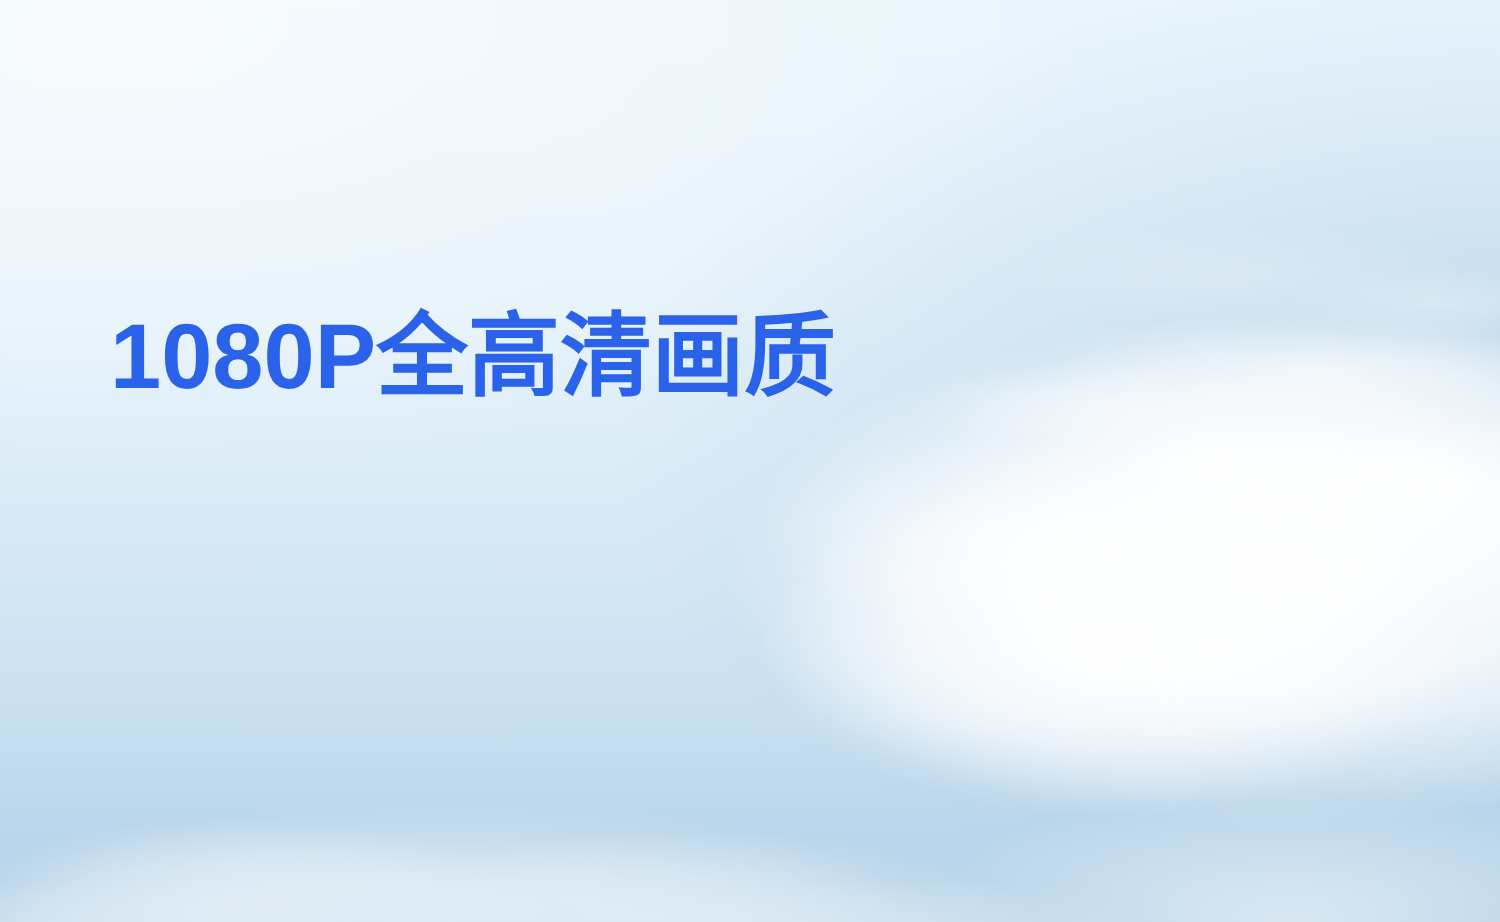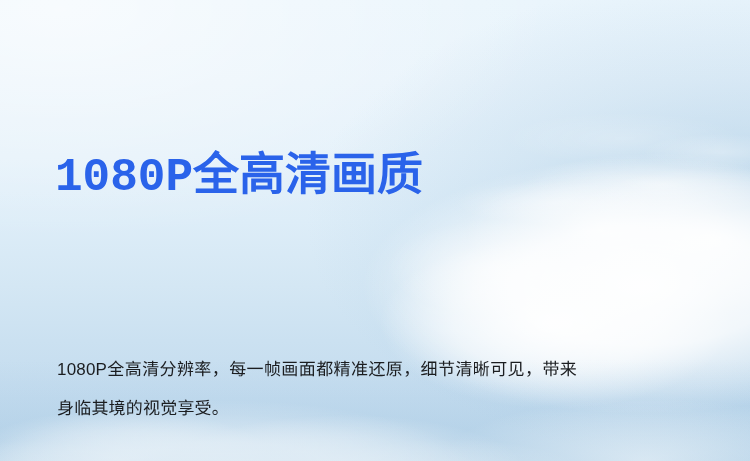--- a/index.html
+++ b/index.html
@@ -109,21 +109,20 @@
     font-family: "Liberation Sans", "DejaVu Sans", sans-serif;
     font-weight: bold;
     font-size: 46px;
     line-height: 52px;
     letter-spacing: 0px;
     white-space: nowrap;
   }
 
   #headline-line-1 {
     color: #2a63ea;
-    font-family: Liberation Mono, monospace;
   }
 
   #headline-line-2 {
     color: #0f1114;
   }
 
   #description {
     position: absolute;
     top: 333px;
     left: 2px;
@@ -147,16 +146,15 @@
   <div class="sky-layer" id="cloud-right-main"></div>
   <div class="sky-layer" id="cloud-bottom-bank"></div>
   <div class="sky-layer" id="bottom-tint"></div>
 
   <div id="content">
 
     <div id="headline">
       <span class="headline-line" id="headline-line-1">1080P全高清画质</span>
     </div>
 
-    <p id="description">1080P全高清分辨率，每一帧画面都精准还原，细节清晰可见，带来身临其境的视觉享受。</p>
 
   </div>
 </div>
 
 </body></html>

